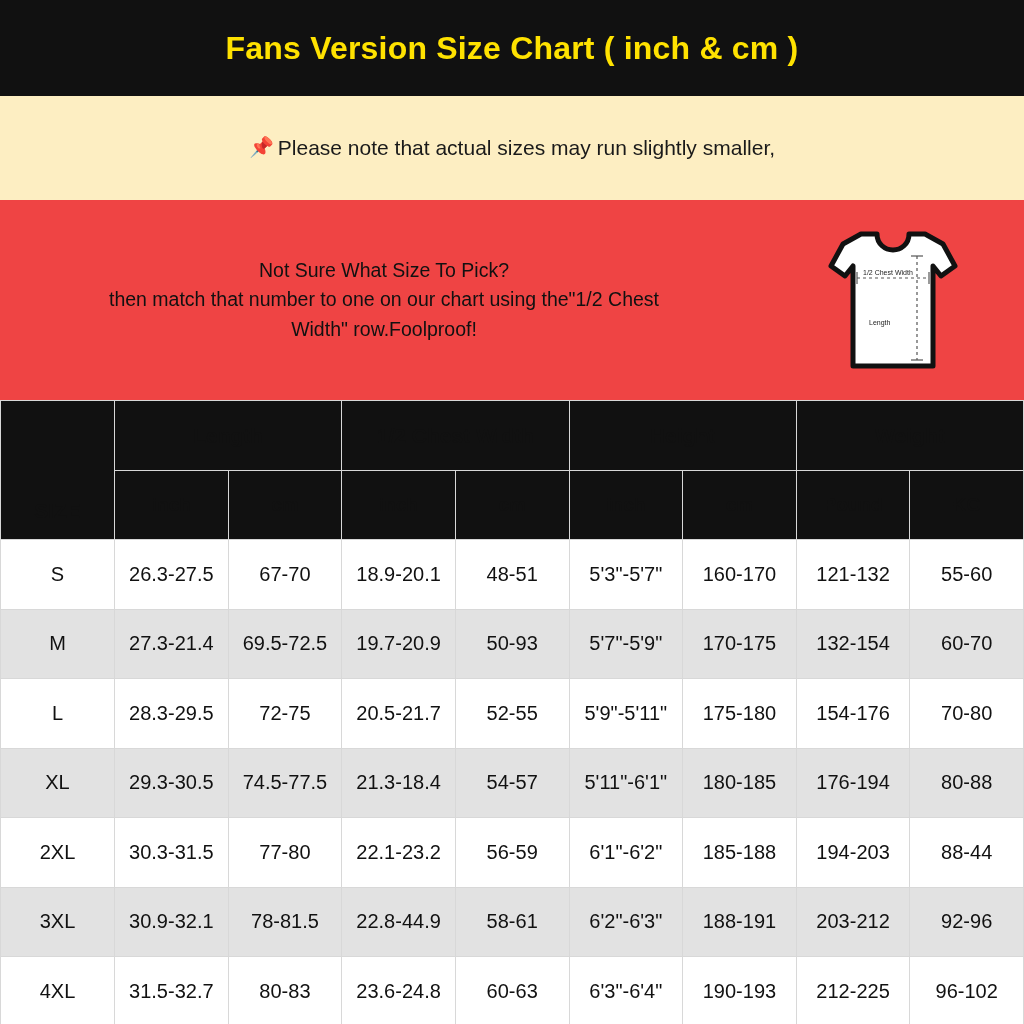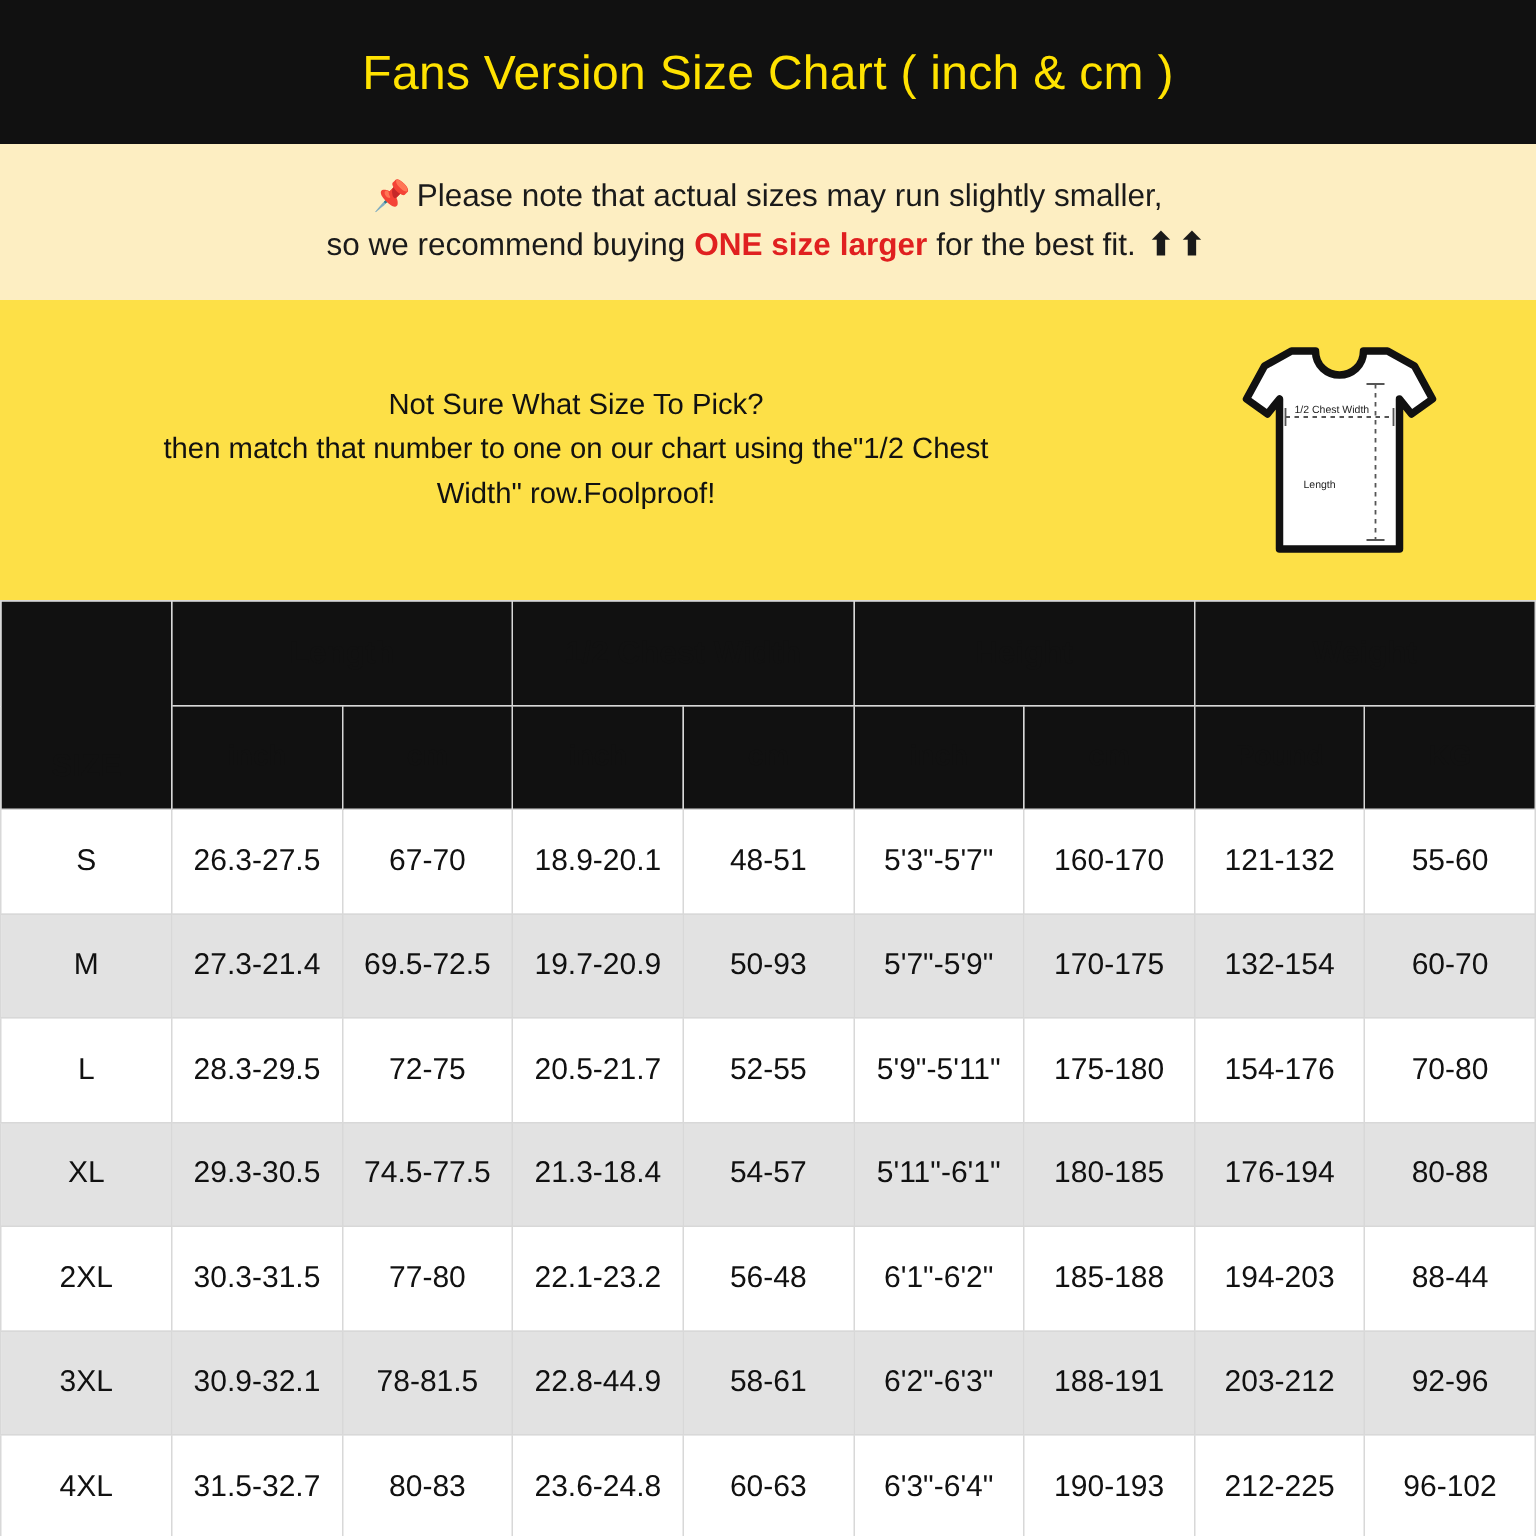--- a/index.html
+++ b/index.html
@@ -20,21 +20,21 @@
   .banner {
     background: #111111;
     height: 96px;
     display: flex;
     align-items: center;
     justify-content: center;
   }
   .banner-title {
     color: #ffe200;
     font-size: 32px;
-    font-weight: normal;
+    font-weight: bold;
     letter-spacing: 0.2px;
     text-align: center;
   }
 
   
   .note {
     background: #fdeec2;
     height: 104px;
     display: flex;
     flex-direction: column;
@@ -52,21 +52,21 @@
   }
   .pin-icon { font-size: 20px; margin-right: 4px; }
   .note-em { color: #e02020; font-weight: bold; margin: 0 6px; }
   .arrows { margin-left: 8px; letter-spacing: 3px; font-weight: bold; }
 
   
   .info {
     height: 200px;
     display: flex;
     align-items: center;
-    background: #fde047;
+    background: #ef4444;
     padding: 0 16px 0 0;
   }
   .info-text {
     flex: 1;
     text-align: center;
     font-size: 19.5px;
     line-height: 1.5;
     color: #111111;
     padding-right: 10px;
   }
@@ -120,26 +120,20 @@
 <div id="page">
 
   <div class="banner">
     <div class="banner-title">Fans Version Size Chart ( inch &amp; cm )</div>
   </div>
 
   <div class="note">
     <div class="note-line">
       <span class="pin-icon">📌</span>
       <span>Please note that actual sizes may run slightly smaller,</span>
-    </div>
-    <div class="note-line">
-      <span>so we recommend buying</span>
-      <span class="note-em">ONE size larger</span>
-      <span>for the best fit.</span>
-      <span class="arrows">⬆⬆</span>
     </div>
   </div>
 
   <div class="info">
     <div class="info-text">
       <span class="l1">Not Sure What Size To Pick?</span>
       <span class="l1">then match that number to one on our chart using the"1/2 Chest</span>
       <span class="l1">Width" row.Foolproof!</span>
     </div>
     <div class="tee-wrap">
@@ -221,21 +215,21 @@
         <td>5'11"-6'1"</td>
         <td>180-185</td>
         <td>176-194</td>
         <td>80-88</td>
       </tr>
       <tr>
         <td class="size-cell">2XL</td>
         <td>30.3-31.5</td>
         <td>77-80</td>
         <td>22.1-23.2</td>
-        <td>56-48</td>
+        <td>56-59</td>
         <td>6'1"-6'2"</td>
         <td>185-188</td>
         <td>194-203</td>
         <td>88-44</td>
       </tr>
       <tr>
         <td class="size-cell">3XL</td>
         <td>30.9-32.1</td>
         <td>78-81.5</td>
         <td>22.8-44.9</td>

